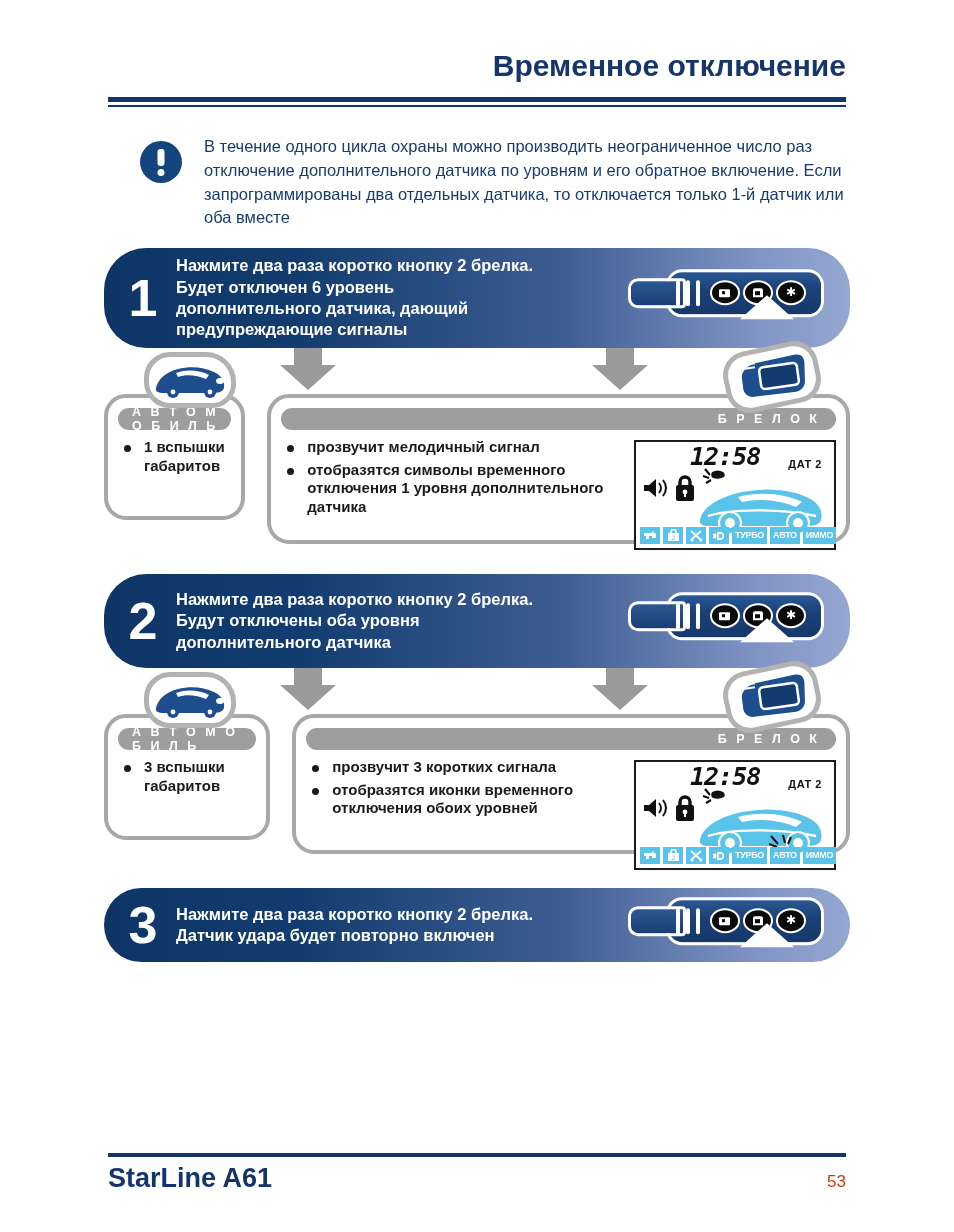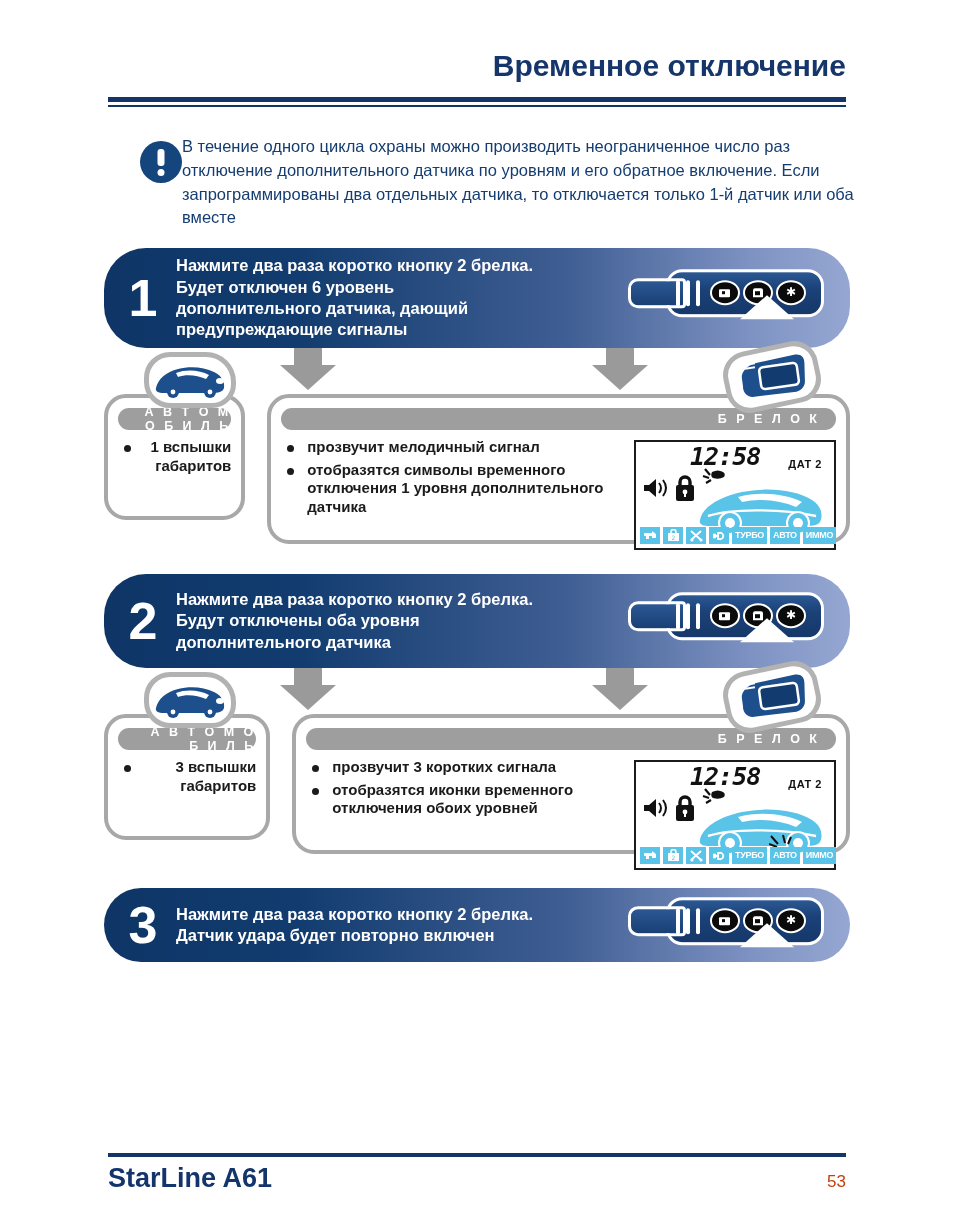--- a/index.html
+++ b/index.html
@@ -26,20 +26,21 @@
   .title-rule-wrap { margin-top: 12px; }
   .rule-thick { height: 5px; background:#15356a; }
   .rule-gap { height: 3px; }
   .rule-thin { height: 2px; background:#15356a; }
 
   
   .intro {
     display: flex;
     align-items: flex-start;
     margin: 28px 94px 0 140px;
+    gap: 22px;
   }
   .warn-icon {
     flex: 0 0 auto;
     width: 42px; height: 42px;
     border-radius: 50%;
     background: #14457d;
     position: relative;
     margin-top: 6px;
   }
   .warn-icon::before {
@@ -166,21 +167,21 @@
     display: flex;
     gap: 22px;
   }
   .panel {
     position: relative;
     background: #ffffff;
     border: 4px solid #a8a8a8;
     border-radius: 22px;
     padding: 0;
   }
-  .panel-car { width: 212px; text-align: right; }
+  .panel-car { width: 212px; }
   .panel-fob { flex: 1 1 auto; }
   .panel-head {
     margin: 10px 10px 0 10px;
     background: #9e9e9e;
     border-radius: 12px;
     height: 22px;
     color: #ffffff;
     font-size: 12.5px;
     font-weight: bold;
     letter-spacing: 3px;

